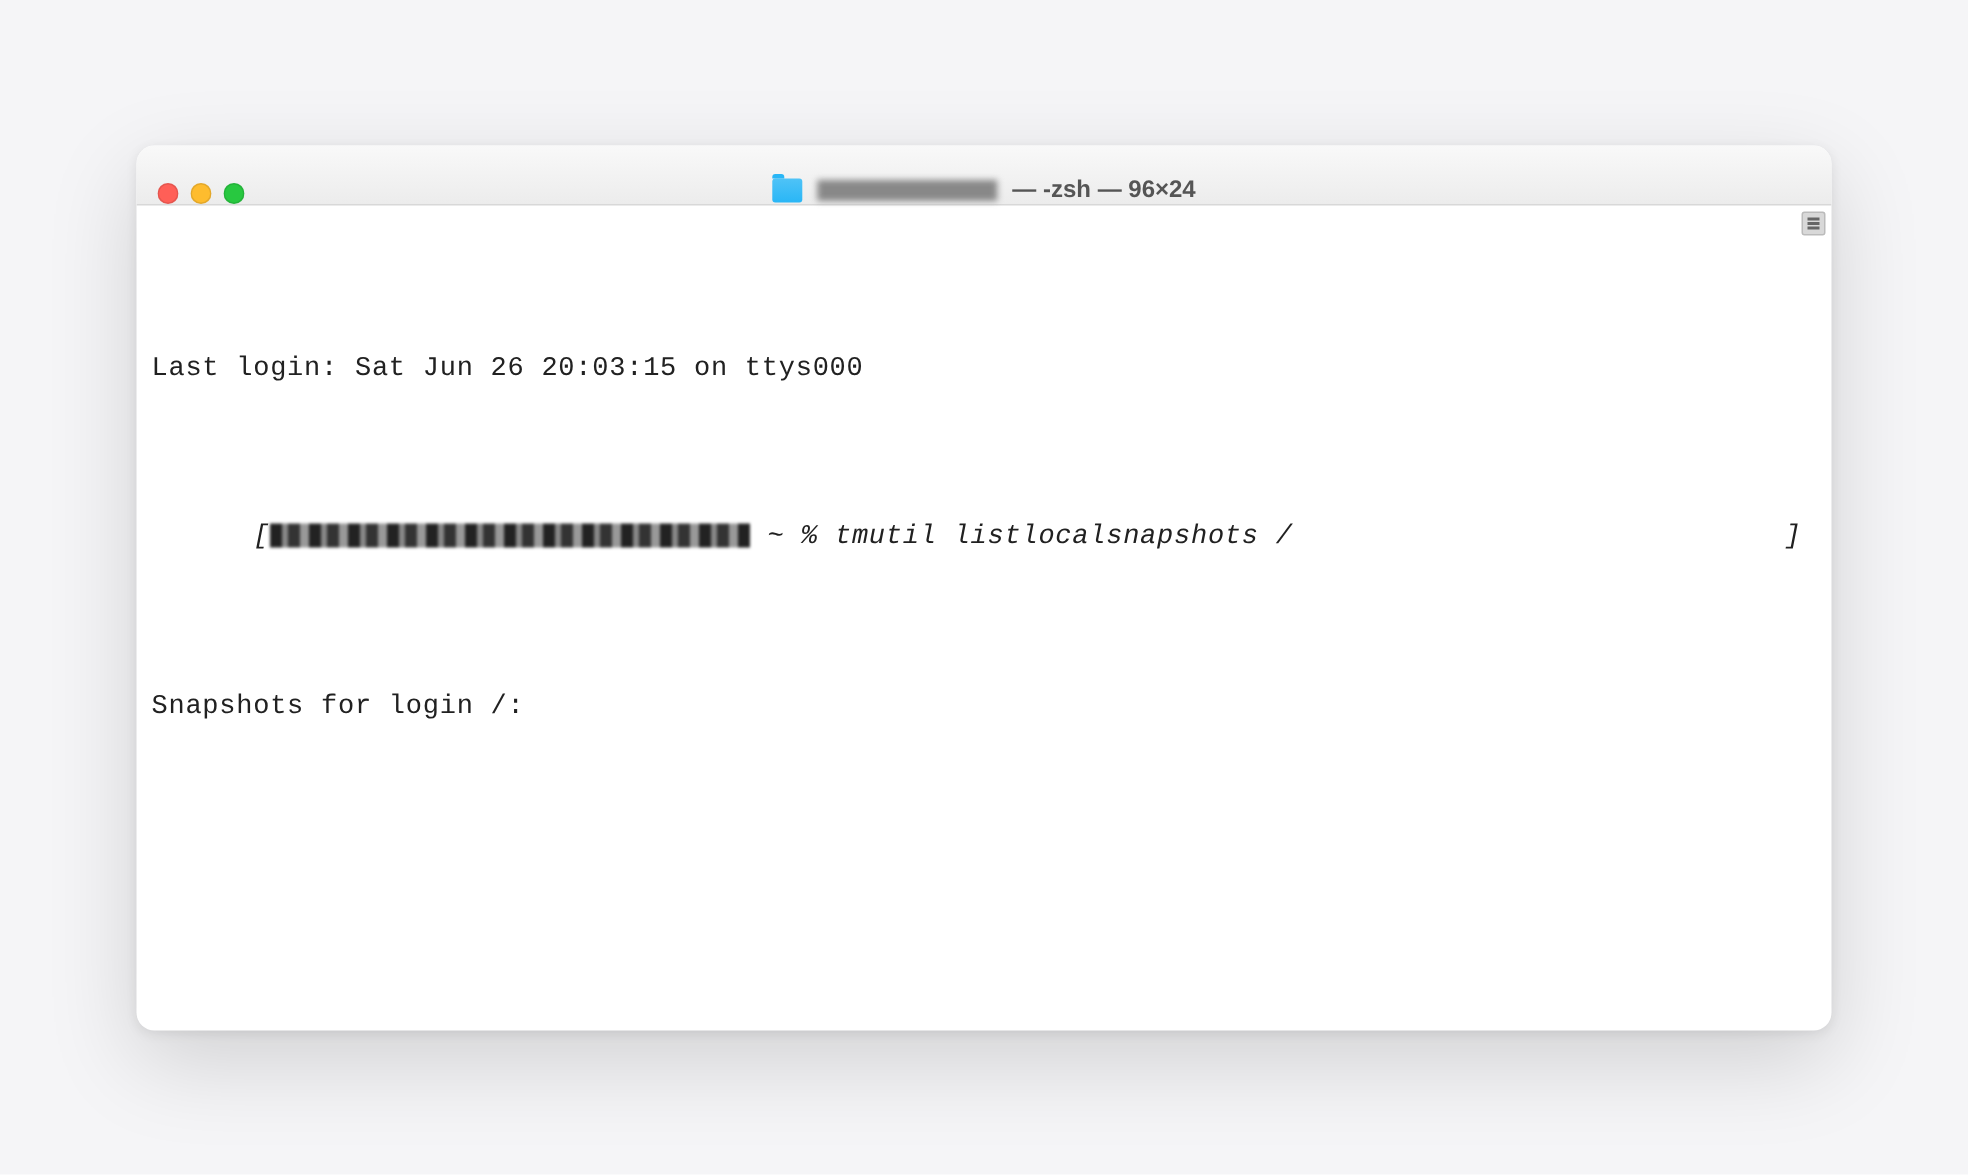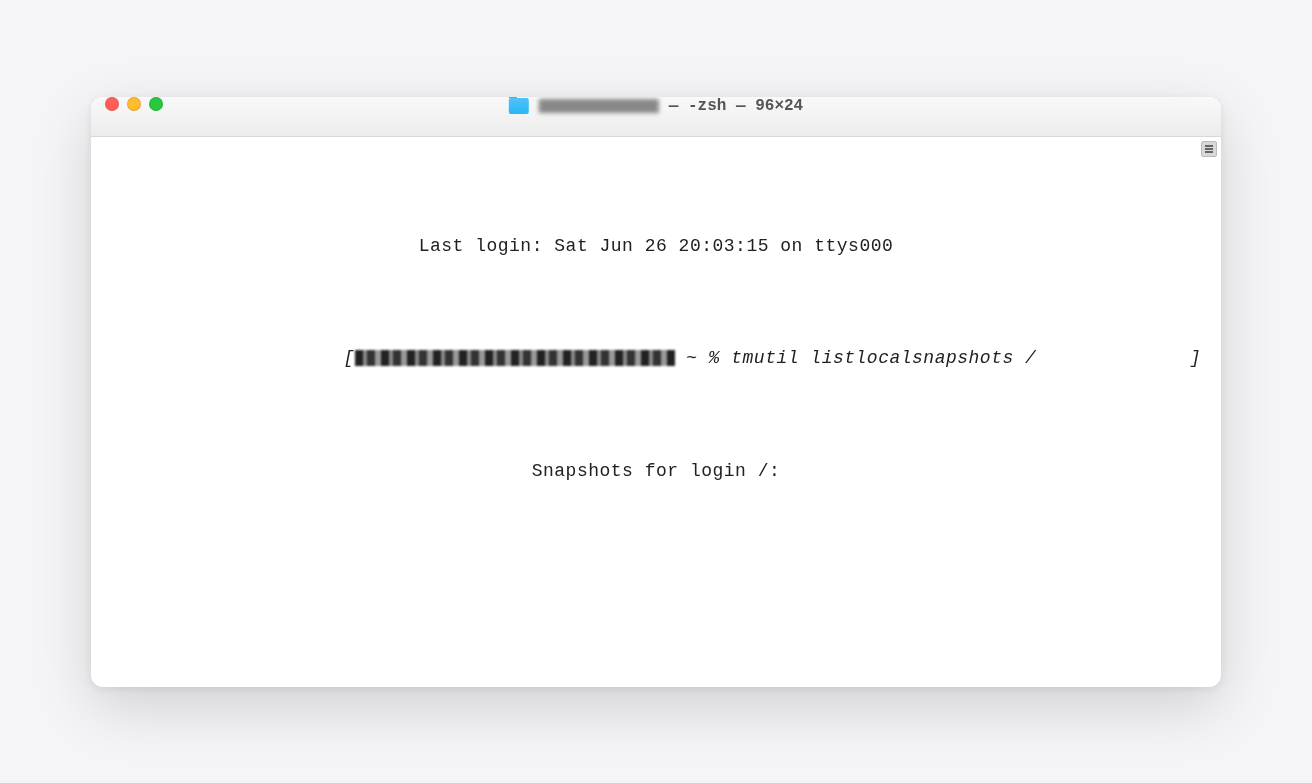--- a/index.html
+++ b/index.html
@@ -27,24 +27,23 @@
       overflow: hidden;
       display: flex;
       flex-direction: column;
     }
     
     .titlebar {
       height: 40px;
       background: linear-gradient(to bottom, #f9f9f9, #ececec);
       border-bottom: 1px solid #d8d8d8;
       display: flex;
-      align-items: flex-start;
+      align-items: flex-end;
       position: relative;
       flex-shrink: 0;
-      font-family: Liberation Mono, monospace;
     }
     
     .traffic-lights {
       display: flex;
       gap: 8px;
       padding-left: 14px;
     }
     
     .traffic-light {
       width: 14px;
@@ -104,21 +103,20 @@
       line-height: 1.25;
       color: #212121;
       letter-spacing: 0.5px;
       position: relative;
       white-space: pre;
       overflow: hidden;
     }
     
     .terminal-line {
       display: block;
-      text-align: center;
     }
     
     .bracket {
       color: #212121;
     }
     
     .redacted-inline {
       display: inline-block;
       height: 16px;
       vertical-align: middle;

